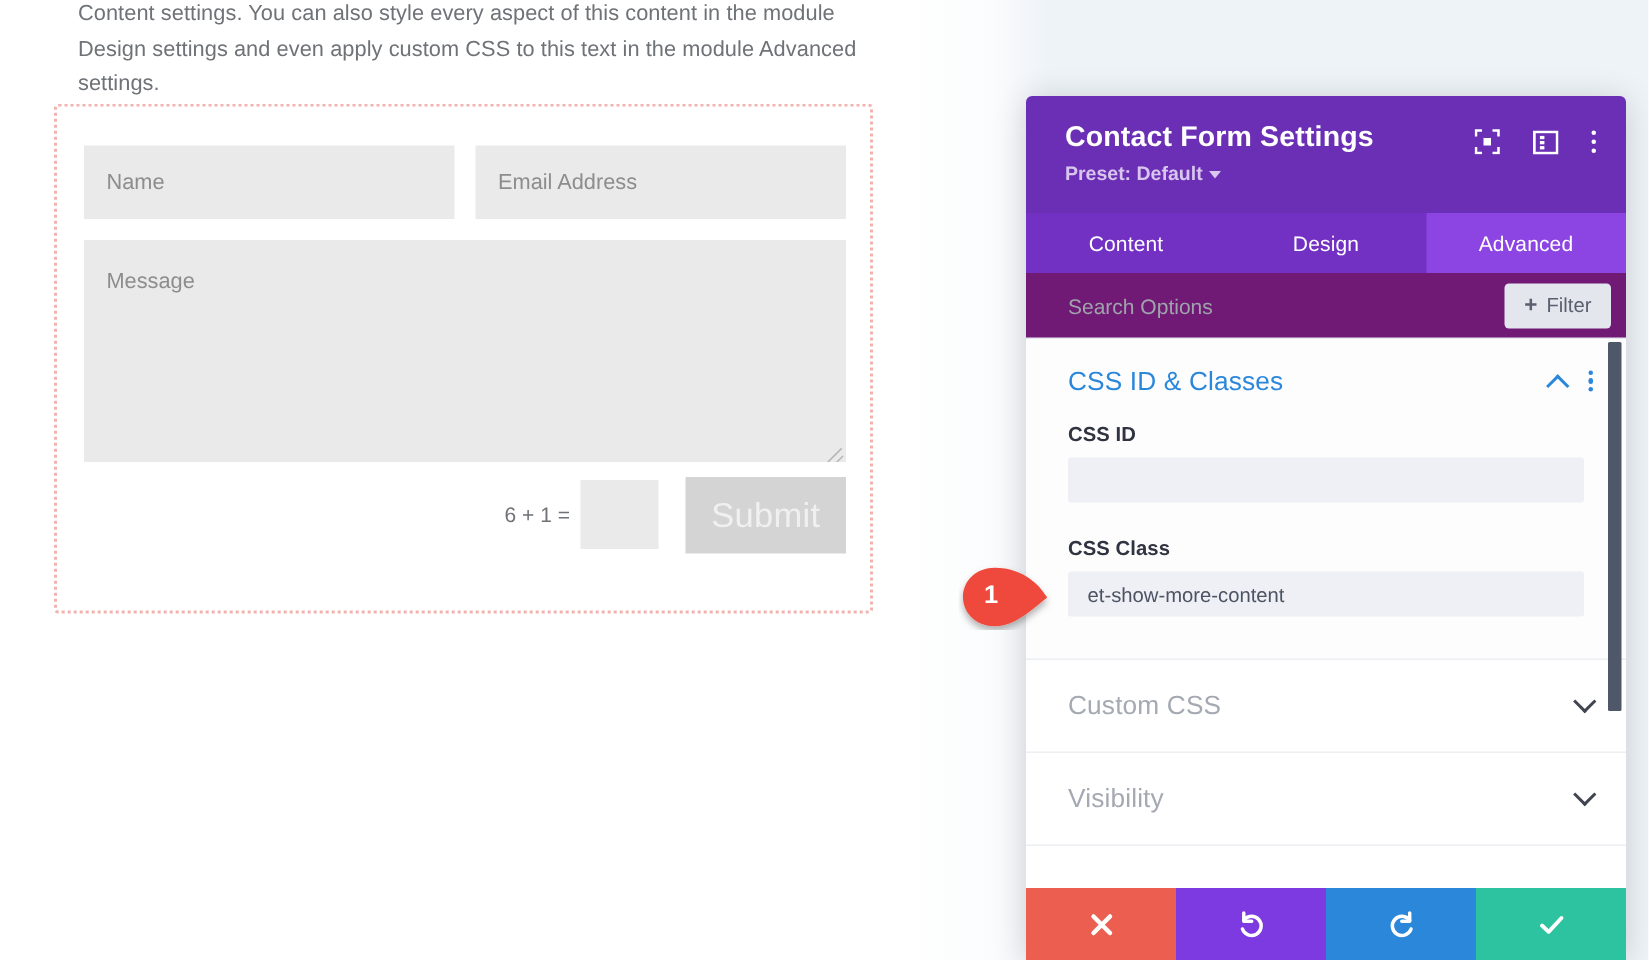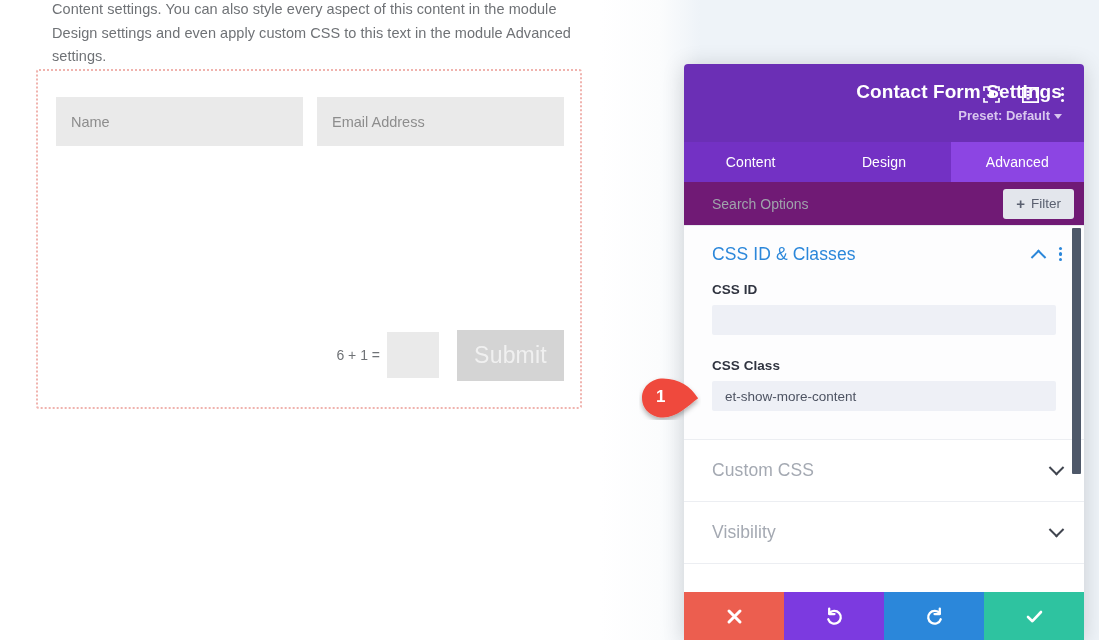--- a/index.html
+++ b/index.html
@@ -96,21 +96,21 @@
     width: 13px; right: 0; bottom: 3px;
     transform: rotate(-45deg);
   }
   #resize-handle::after {
     width: 7px; right: 0; bottom: 0px;
     transform: rotate(-45deg);
   }
 
   #captcha-row {
     position: absolute;
-    left: 18px; top: 253px;
+    left: 18px; top: 241px;
     width: 508px; height: 62px;
     display: flex;
     align-items: center;
     justify-content: flex-end;
     gap: 0px;
   }
 
   #captcha-question {
     font-size: 14px;
     color: #6f7276;
@@ -154,21 +154,20 @@
   }
 
   
   #panel-header {
     background: #6c2eb9;
     background: #6b2fb5;
     padding: 16px 22px 12px 26px;
     position: relative;
     height: 78px;
     flex: none;
-    text-align: right;
   }
   #panel-title {
     color: #ffffff;
     font-size: 19px;
     font-weight: bold;
     letter-spacing: .1px;
     line-height: 24px;
   }
   #panel-preset {
     color: #d8c6ee;
@@ -415,20 +414,24 @@
 <div id="site-content">
 
   <p id="intro-paragraph">Content settings. You can also style every aspect of this content in the module Design settings and even apply custom CSS to this text in the module Advanced settings.</p>
 
   <div id="contact-form-module">
 
     <div class="form-field" id="field-name">Name</div>
 
     <div class="form-field" id="field-email">Email Address</div>
 
+    <div class="form-field" id="field-message">
+      <span>Message</span>
+      <span id="resize-handle"></span>
+    </div>
 
     <div id="captcha-row">
       <span id="captcha-question">6 + 1 =</span>
       <div id="captcha-input"></div>
       <div id="submit-button">Submit</div>
     </div>
 
   </div>
 </div>
 

